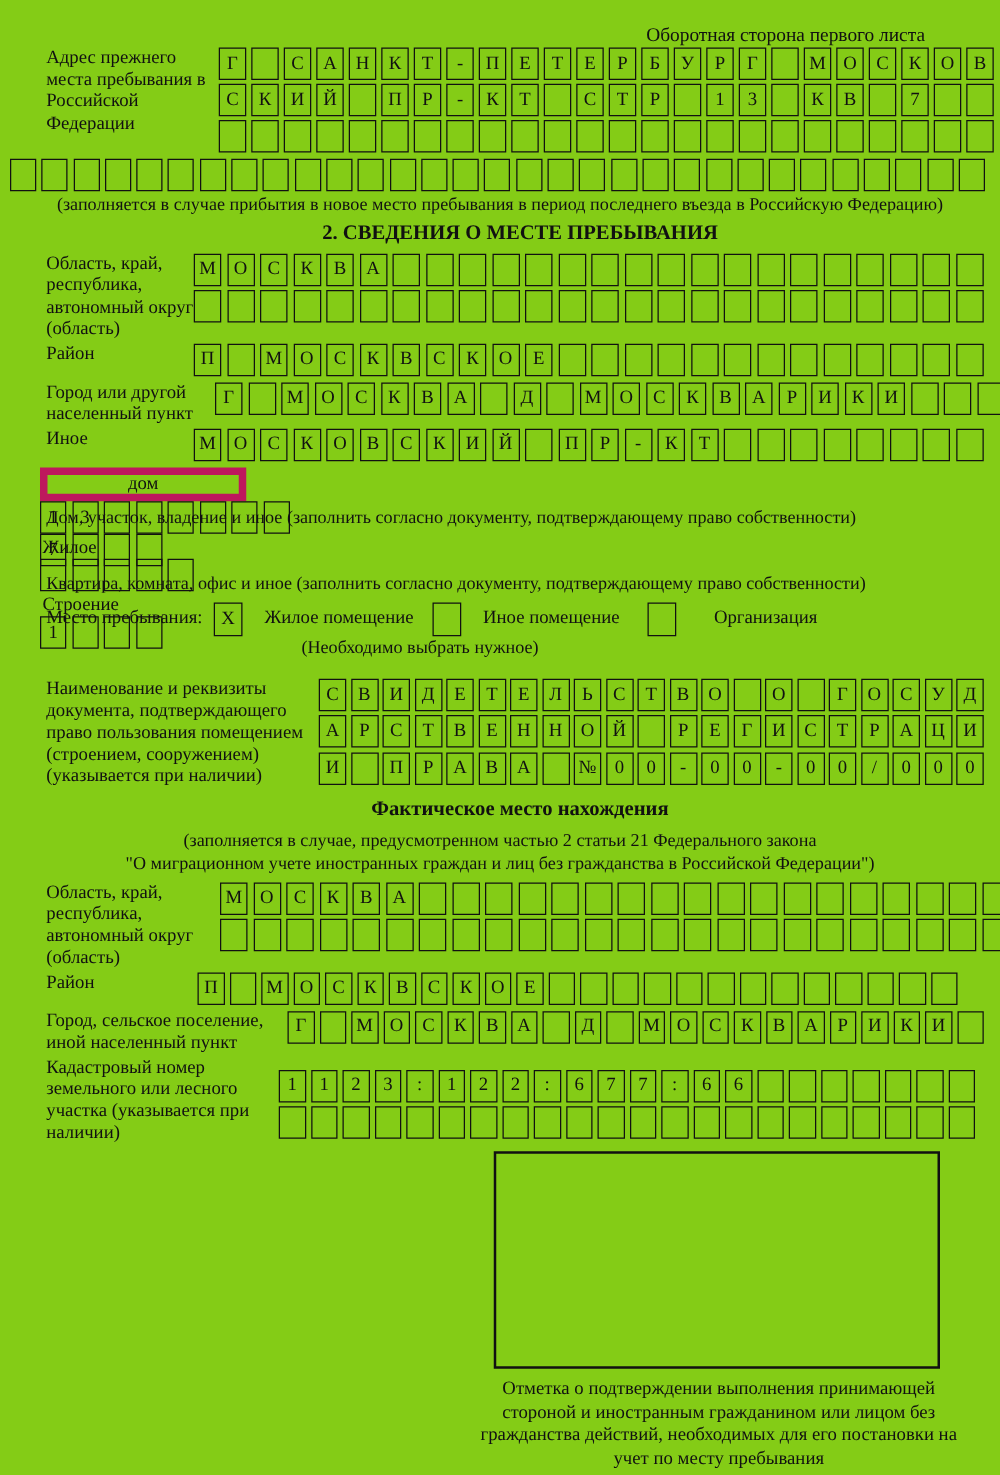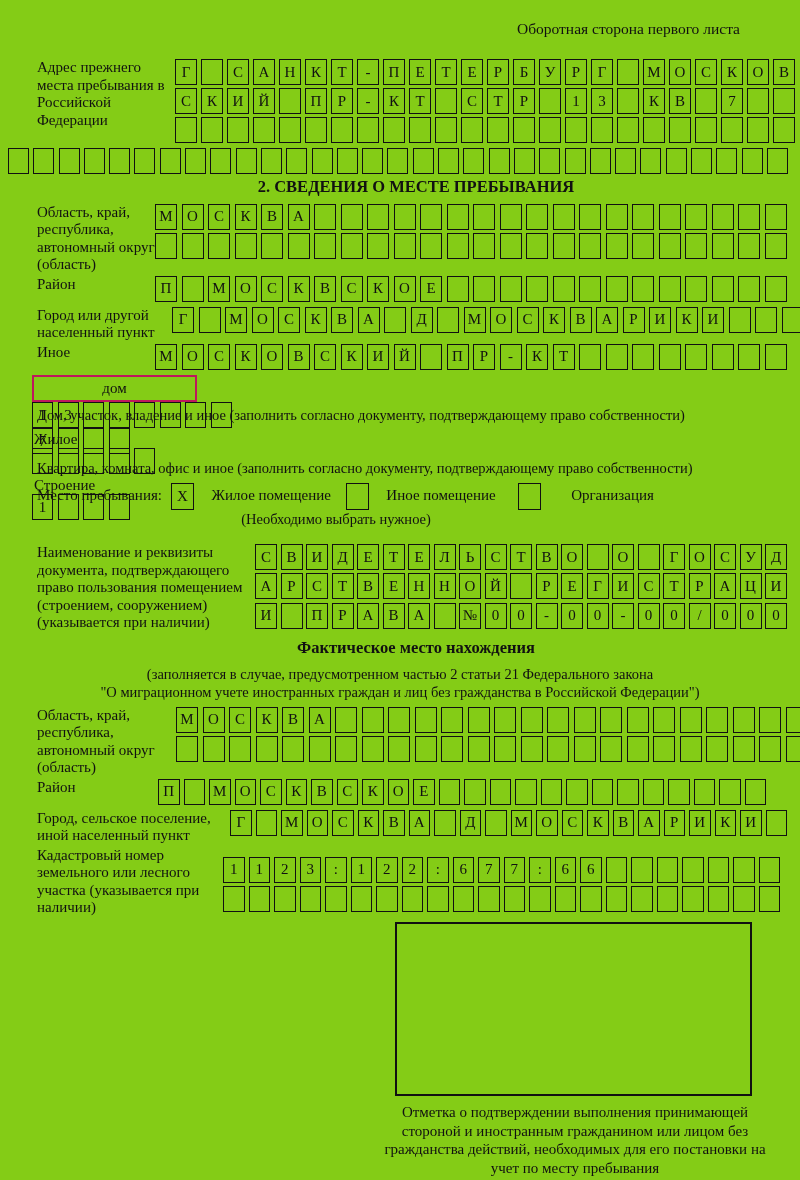--- a/index.html
+++ b/index.html
@@ -63,21 +63,21 @@
   .w121 { width: 121px; }
   .w139 { width: 139px; }
   .w186 { width: 186px; }
   .w193 { width: 193px; }
   .w218 { width: 218px; }
   .mt2 { margin-top: 2px; }
   .mt4 { margin-top: 16px; }
   .mt6 { margin-top: 6px; }
   .widebox {
     flex: none;
-    border: 2px solid #be185d;
+    border: 6px solid #be185d;
     height: 27px;
     display: inline-flex; align-items: center; justify-content: center;
     font-size: 15px;
   }
   .house-box { width: 165px; margin-right: 6px; }
   .apt-box { width: 200px; margin-right: 7px; }
   .house-row { padding-left: 32px; align-items: center; height: 29px; }
   .inline-label { font-size: 15px; flex: none; margin: 0 6px 0 2px; padding-top: 3px; }
   .stay-row { padding-left: 37px; display: flex; align-items: center; margin-top: 5px; height: 28px; }
   .stay-row .label { font-size: 15px; }
@@ -105,21 +105,21 @@
     line-height: 18.7px;
   }
 </style>
 </head>
 <body>
 
 <div class="page">
 
   <div class="header-note">Оборотная сторона первого листа</div>
 
-  <div class="row-flex" style="margin-top:21px">
+  <div class="row-flex" style="">
     <div class="label w138">Адрес прежнего места пребывания в Российской Федерации</div>
     <div class="cells-col">
       <div class="cellrow addr-cells">
           <span class="cell">Г</span>
           <span class="cell"></span>
           <span class="cell">С</span>
           <span class="cell">А</span>
           <span class="cell">Н</span>
           <span class="cell">К</span>
           <span class="cell">Т</span>
@@ -221,20 +221,21 @@
       <span class="cell"></span>
       <span class="cell"></span>
       <span class="cell"></span>
       <span class="cell"></span>
       <span class="cell"></span>
       <span class="cell"></span>
       <span class="cell"></span>
       <span class="cell"></span>
       <span class="cell"></span>
     </div>
+  <div class="note center">(заполняется в случае прибытия в новое место пребывания в период последнего въезда в Российскую Федерацию)</div>
 
   <div class="section-title">2. СВЕДЕНИЯ О МЕСТЕ ПРЕБЫВАНИЯ</div>
 
   <div class="row-flex">
     <div class="label w118">Область, край, республика, автономный округ (область)</div>
     <div class="cells-col">
       <div class="cellrow">
           <span class="cell">М</span>
           <span class="cell">О</span>
           <span class="cell">С</span>

